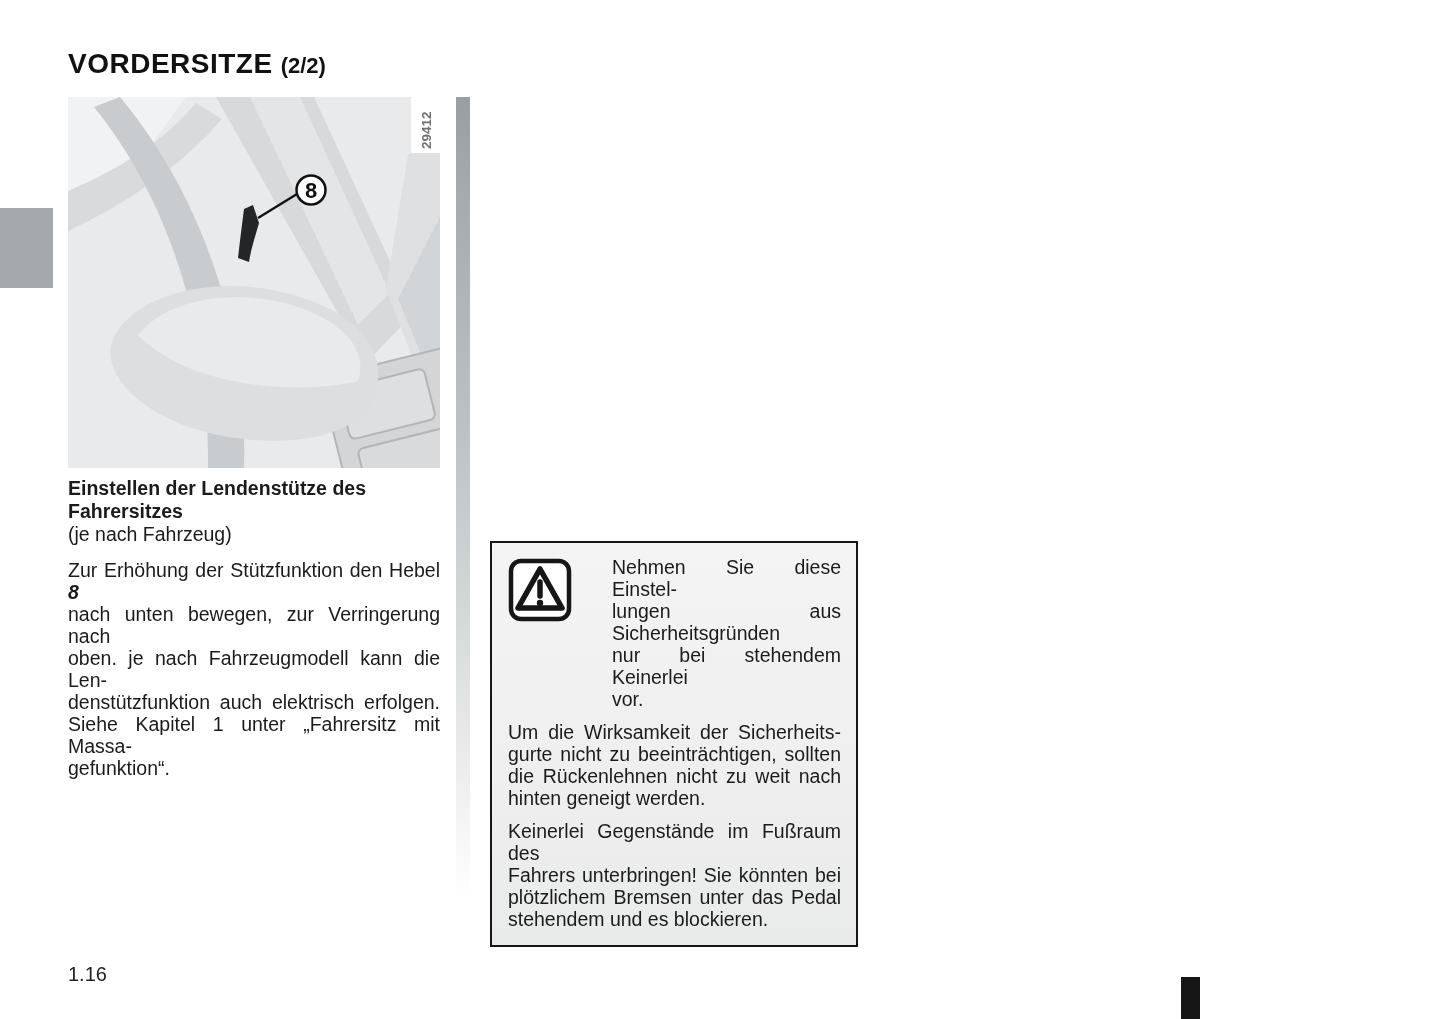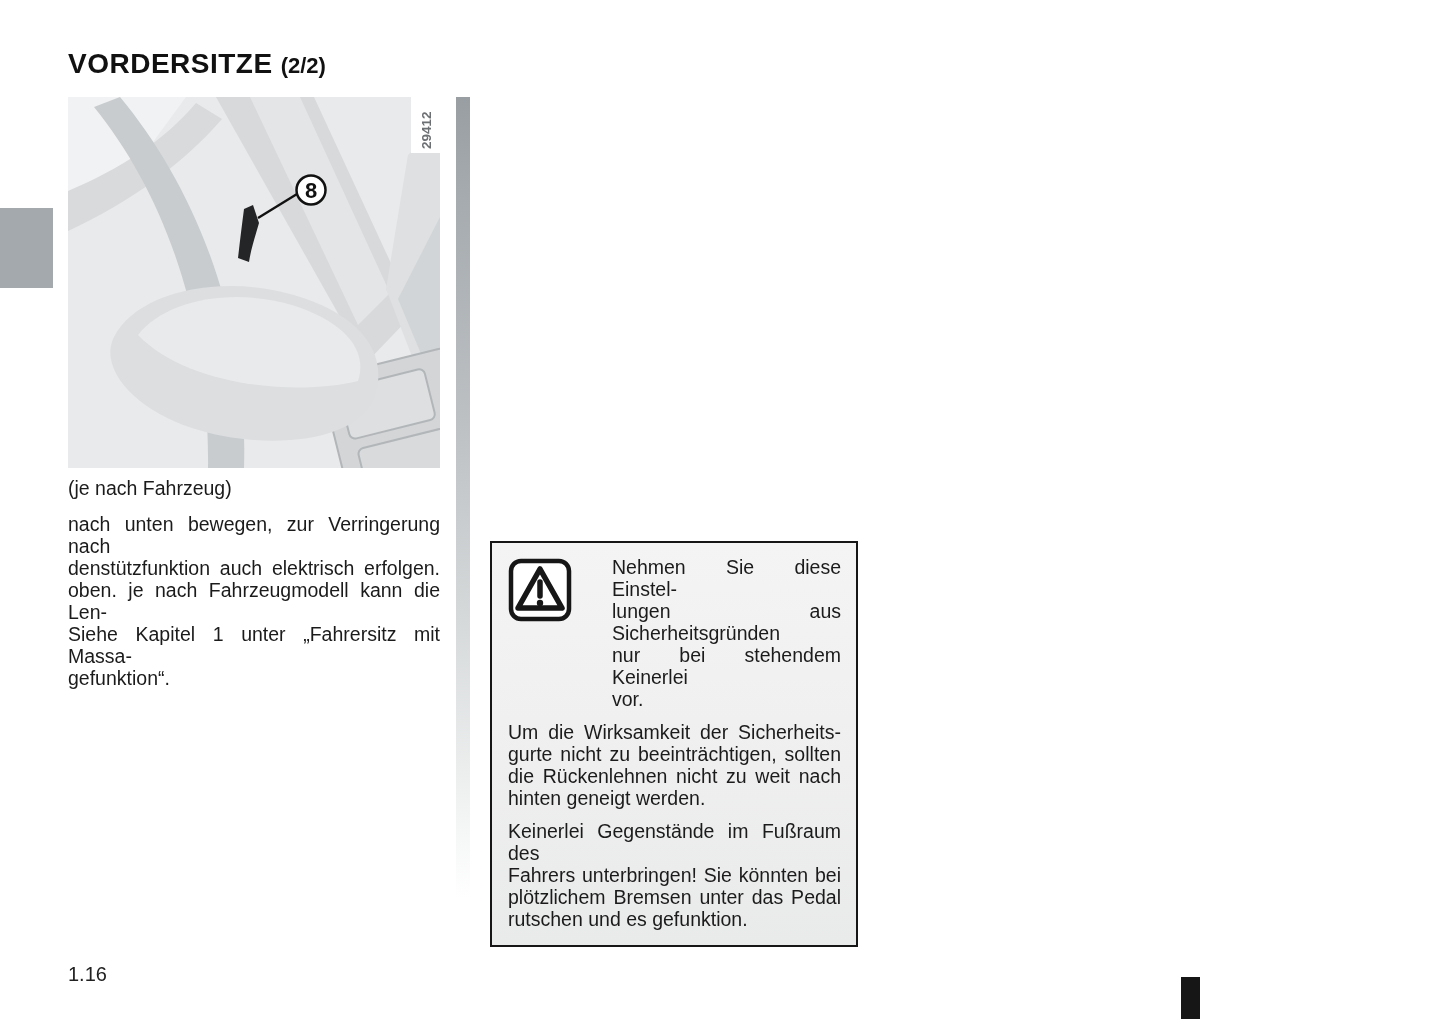--- a/index.html
+++ b/index.html
@@ -148,23 +148,28 @@
       <text x="243" y="101" font-size="22" font-weight="bold" font-family="Liberation Sans, sans-serif" text-anchor="middle" fill="#111">8</text>
 
       <rect x="343" y="0" width="29" height="56" fill="#ffffff"></rect>
       <text transform="translate(363,52) rotate(-90)" font-size="13.5" font-weight="bold" font-family="Liberation Sans, sans-serif" fill="#6d7073">29412</text>
     </svg>
   </div>
 
   <div class="col-divider"></div>
 
   <div class="left-col">
+    <div class="heading">
+        <span class="jline">Einstellen der Lendenstütze des</span>
+        <span class="jline last">Fahrersitzes</span>
+      </div>
     <div class="subheading">(je nach Fahrzeug)</div>
     <div class="para justified">
-      <span><span class="jline">nach unten bewegen, zur Verringerung nach</span><span class="jline">denstützfunktion auch elektrisch erfolgen.</span><span class="jline">oben. je nach Fahrzeugmodell kann die Len-</span><span class="jline">Siehe Kapitel 1 unter „Fahrersitz mit Massa-</span><span class="jline last">gefunktion“.</span></span>
+      <span class="jline"><span>Zur Erhöhung der Stützfunktion den Hebel </span><span class="refnum">8</span></span>
+      <span><span class="jline">nach unten bewegen, zur Verringerung nach</span><span class="jline">oben. je nach Fahrzeugmodell kann die Len-</span><span class="jline">denstützfunktion auch elektrisch erfolgen.</span><span class="jline">Siehe Kapitel 1 unter „Fahrersitz mit Massa-</span><span class="jline last">gefunktion“.</span></span>
     </div>
   </div>
 
   <div class="warning-box">
     <div class="warning-inner">
       <div class="w-para1">
         <div class="w-icon">
           <svg viewBox="0 0 64 64" xmlns="http://www.w3.org/2000/svg">
             <rect x="3" y="3" width="58" height="58" rx="10" fill="#ffffff" stroke="#161616" stroke-width="4.5"></rect>
             <path d="M32 11 L54 50 L10 50 Z" fill="none" stroke="#161616" stroke-width="5.5" stroke-linejoin="round"></path>
@@ -182,21 +187,21 @@
       <div class="w-para justified">
           <span class="jline">Um die Wirksamkeit der Sicherheits-</span>
           <span class="jline">gurte nicht zu beeinträchtigen, sollten</span>
           <span class="jline">die Rückenlehnen nicht zu weit nach</span>
           <span class="jline last">hinten geneigt werden.</span>
         </div>
       <div class="w-para justified">
           <span class="jline">Keinerlei Gegenstände im Fußraum des</span>
           <span class="jline">Fahrers unterbringen! Sie könnten bei</span>
           <span class="jline">plötzlichem Bremsen unter das Pedal</span>
-          <span class="jline last">rutschen und es gefunktion.</span>
+          <span class="jline last">stehendem und es blockieren.</span>
         </div>
     </div>
   </div>
 
   <div class="page-number">1.16</div>
   <div class="footer-mark"></div>
 
 </div>
 
 </body></html>

